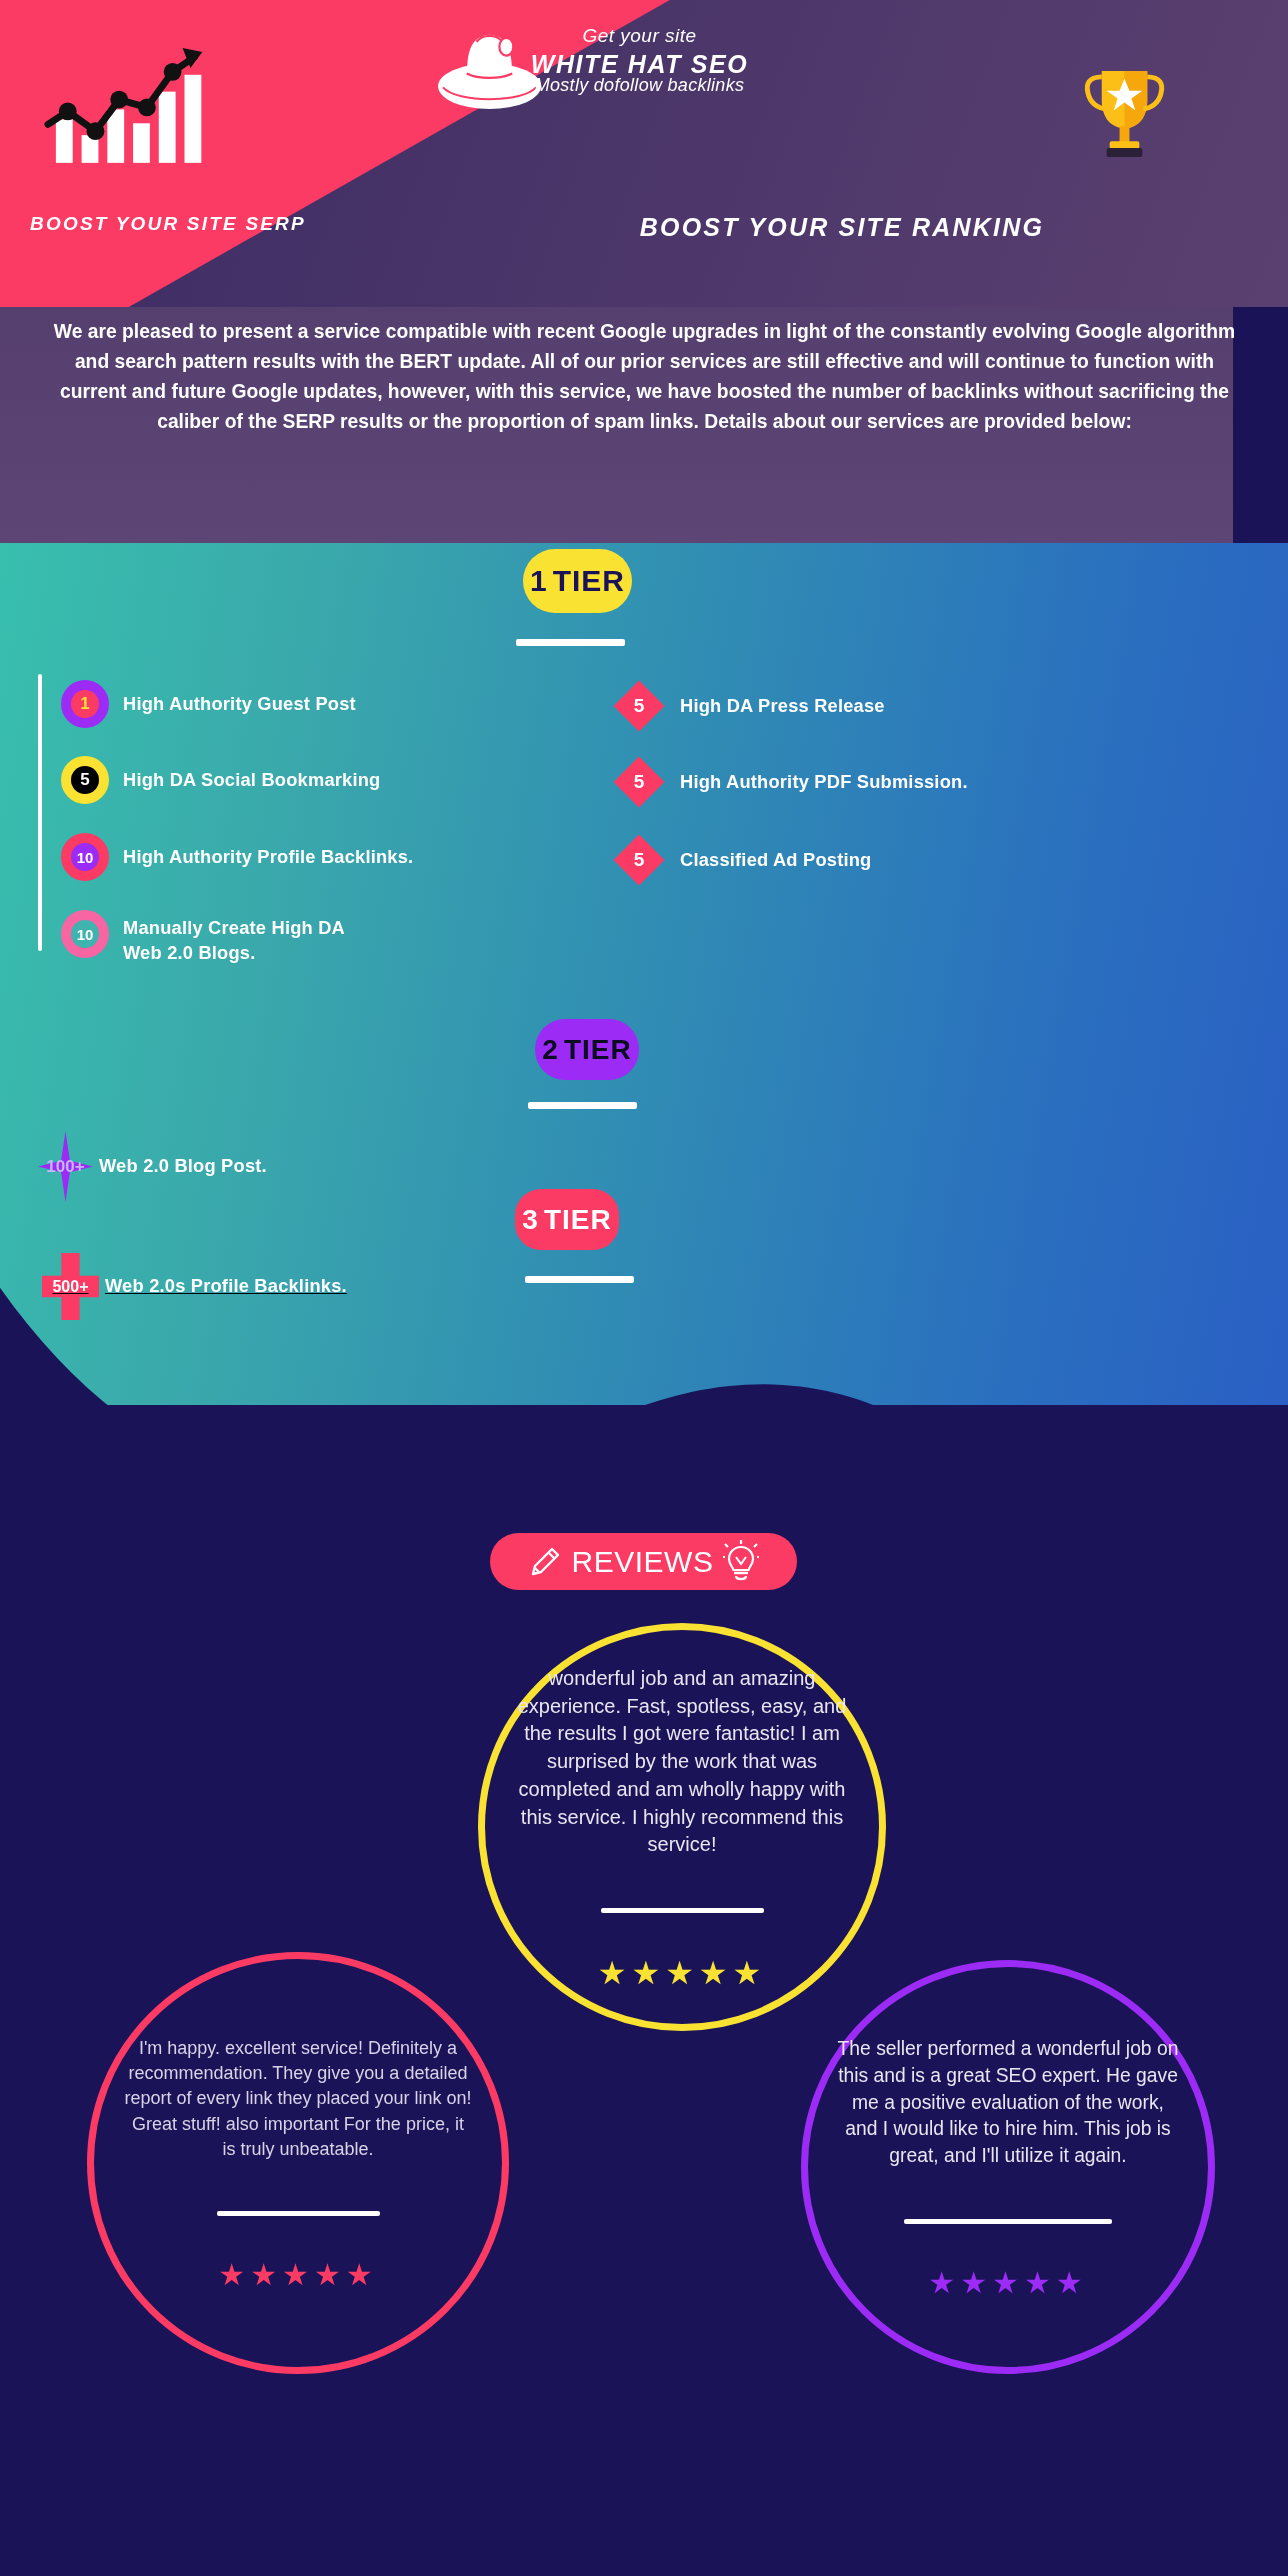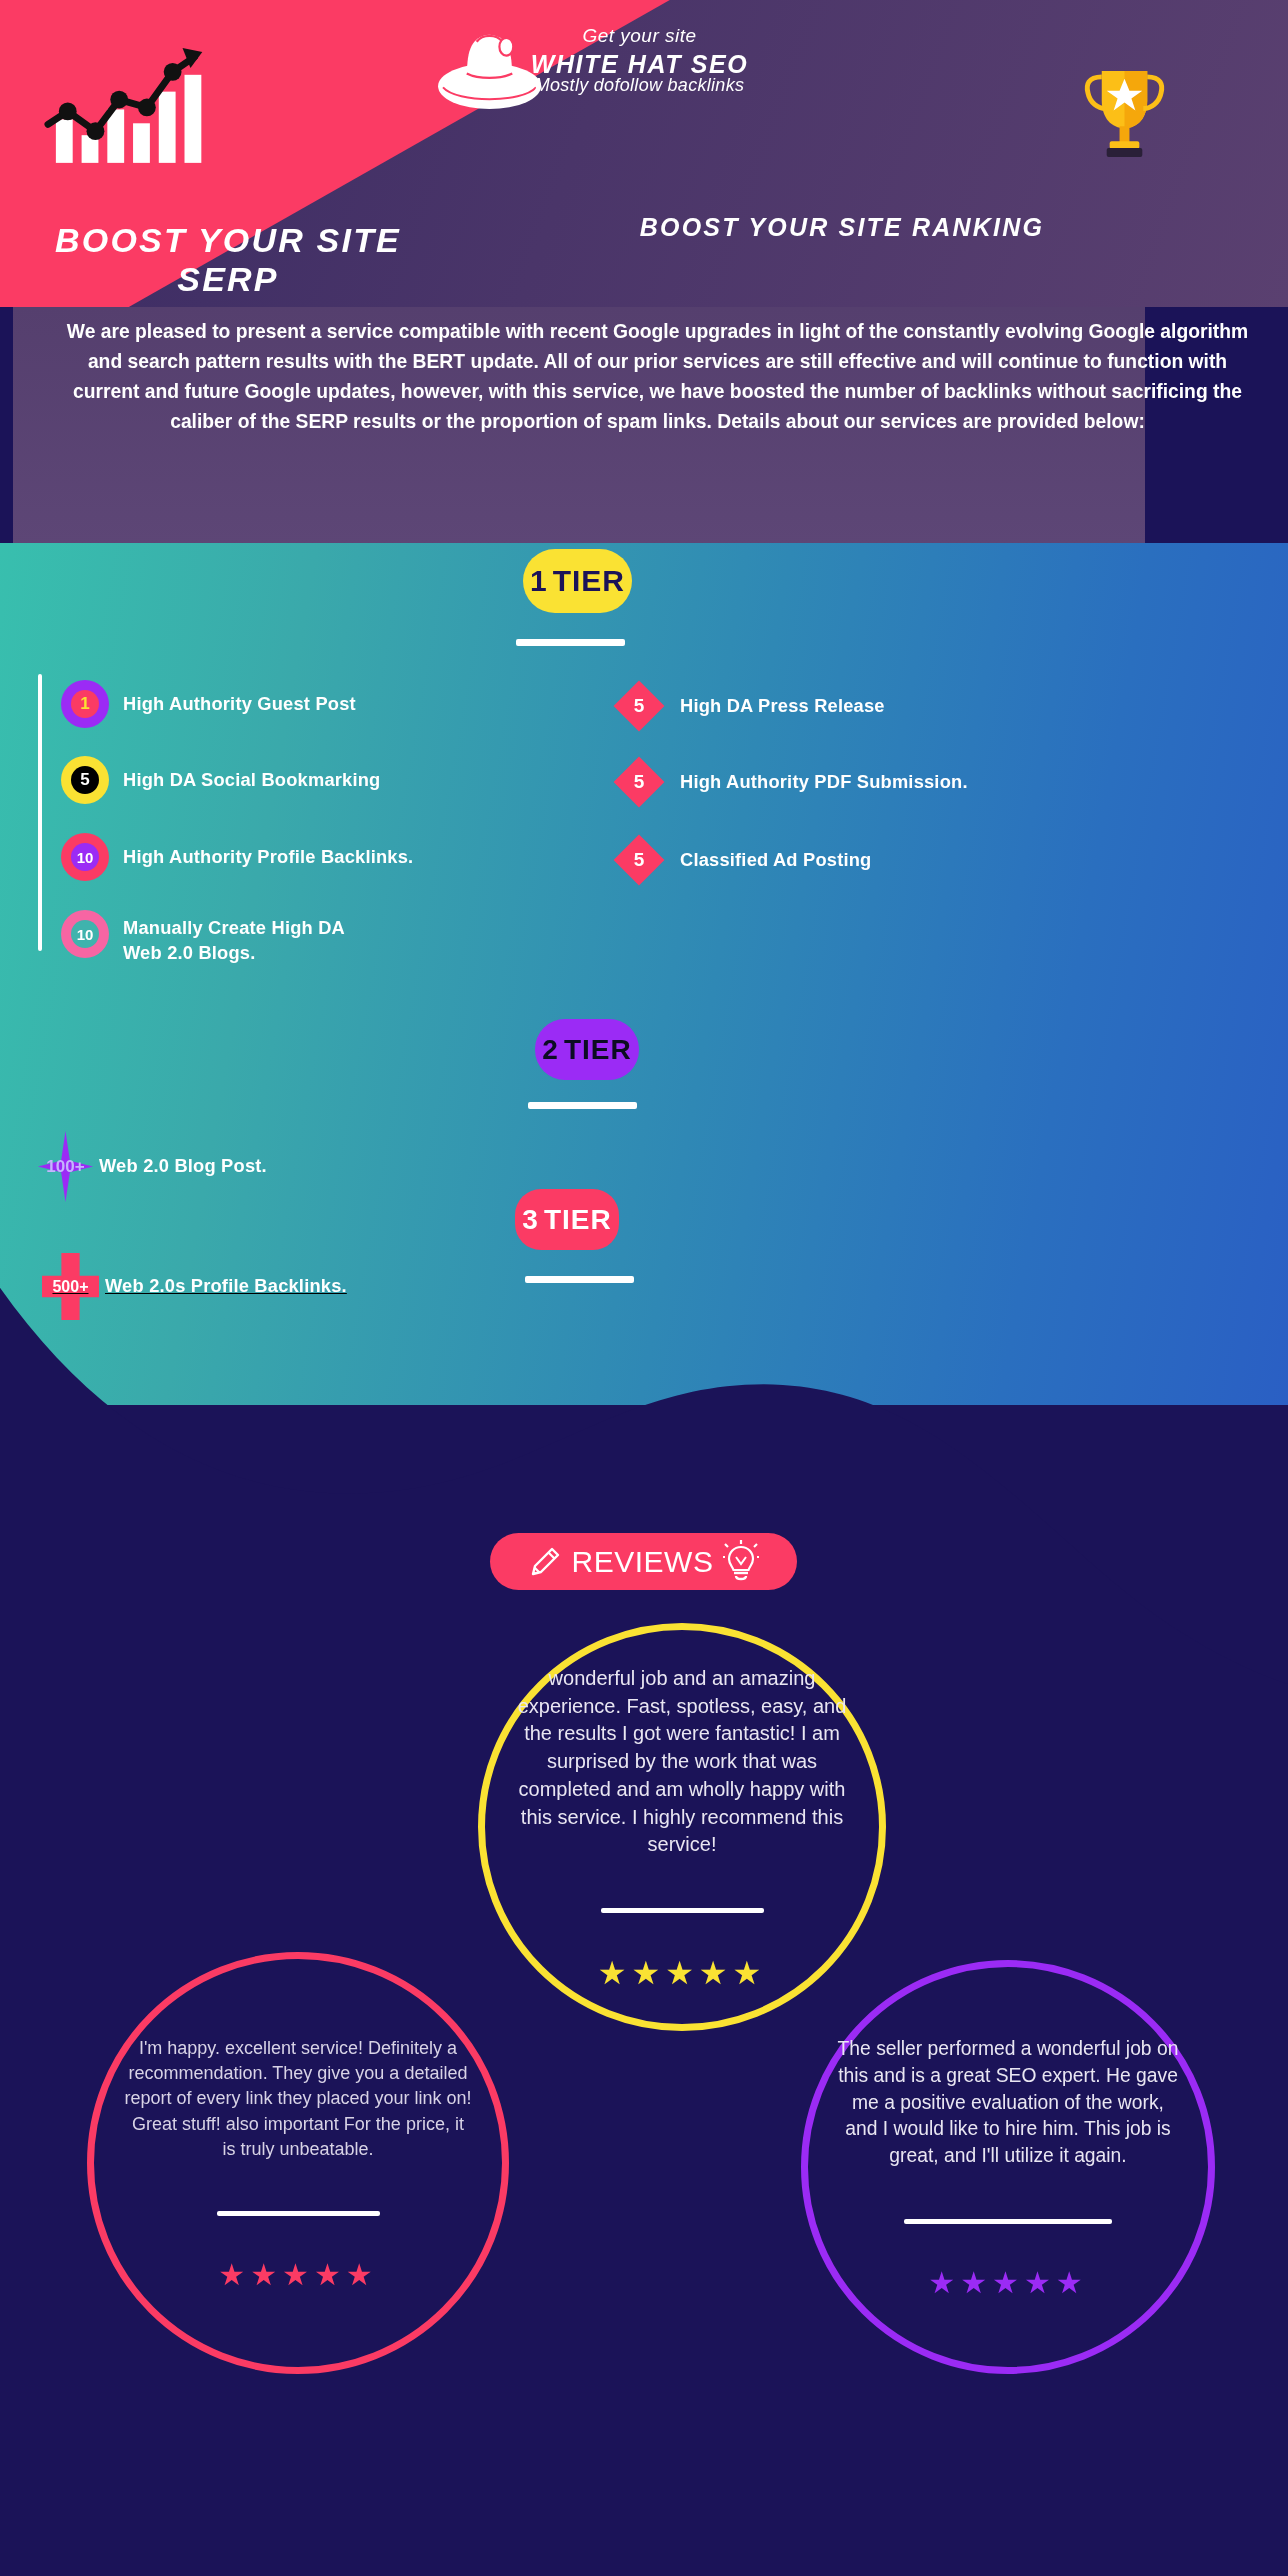--- a/index.html
+++ b/index.html
@@ -21,23 +21,21 @@
   }
   .hero-pink {
     position:absolute; left:0; top:0; width:1288px; height:307px;
     background:#fb3b64;
     clip-path: polygon(0 0, 52% 0, 10% 100%, 0 100%);
   }
 
   .chart-logo { position:absolute; left:44px; top:42px; width:188px; height:124px; }
   .serp-title {
     position:absolute; left:30px; top:213px; width:396px;
-    color:#fff; font-weight:bold; font-size:34px; letter-spacing:2.2px;
-    text-align:center;
-    margin-top:8px;
+    color:#fff; font-weight:bold; font-size:19px; letter-spacing:2.2px;
   }
   .hat-icon { position:absolute; left:433px; top:22px; width:114px; height:94px; }
   .getyour {
     position:absolute; left:476px; top:25px; width:327px; text-align:center;
     color:#fff; font-size:19px; letter-spacing:0.5px;
   }
   .whitehat {
     position:absolute; left:476px; top:50px; width:327px; text-align:center;
     color:#fff; font-size:25px; font-weight:bold; letter-spacing:1.6px;
   }
@@ -47,21 +45,21 @@
   }
   .trophy { position:absolute; left:1080px; top:59px; width:89px; height:99px;}
   .rank-title {
     position:absolute; left:416px; top:213px; width:852px;
     color:#fff; font-weight:bold; font-size:25px; letter-spacing:2.2px;
     text-align:center;
   }
 
   
   .intro-wrap {
-    position:absolute; left:13px; top:307px; width:1132px; height:238px;
+    position:absolute; left:0; top:307px; width:1233px; height:238px;
     background:linear-gradient(180deg,#553f6e 0%,#5d4676 100%);
   }
   .intro {
     position:absolute; left:40px; top:-5px; width:1209px;
     color:#fff; font-size:19.3px; font-weight:bold; line-height:1.55;
     text-align:center;
     padding-top:15px;
   }
 
   

